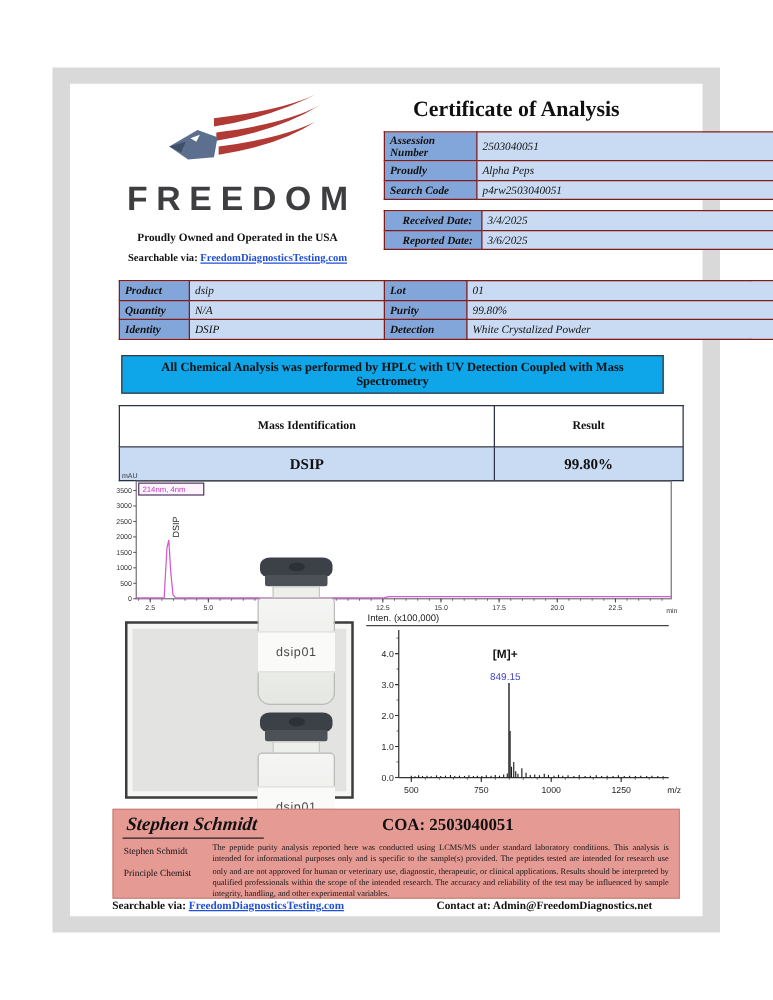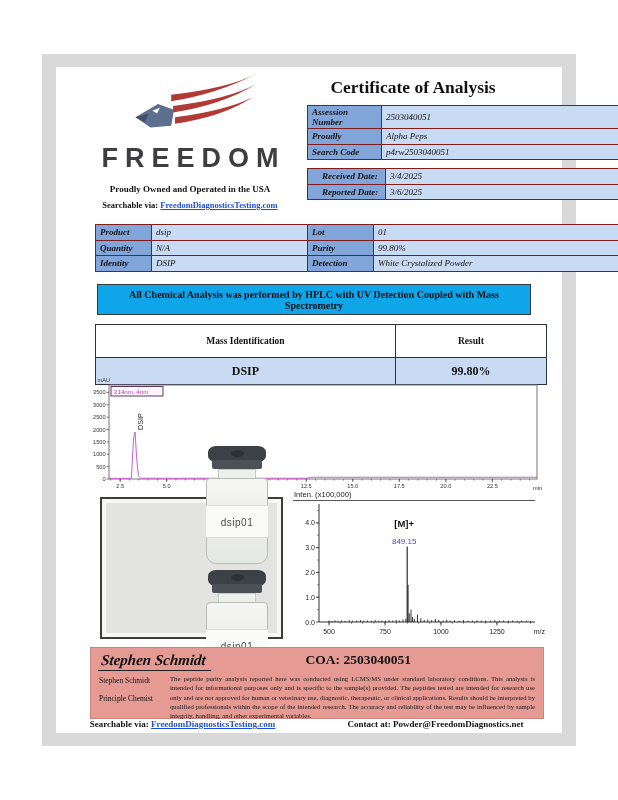--- a/index.html
+++ b/index.html
@@ -416,16 +416,16 @@
       </div>
       <div class="sig-disc">The peptide purity analysis reported here was conducted using LCMS/MS under standard laboratory conditions. This analysis is intended for informational purposes only and is specific to the sample(s) provided. The peptides tested are intended for research use only and are not approved for human or veterinary use, diagnostic, therapeutic, or clinical applications. Results should be interpreted by qualified professionals within the scope of the intended research. The accuracy and reliability of the test may be influenced by sample integrity, handling, and other experimental variables.</div>
     </div>
   </div>
 
   <div class="abs footline">
     <div class="fl">
       <span>Searchable via:</span>
       <a class="doclink">FreedomDiagnosticsTesting.com</a>
     </div>
-    <div class="fl">Contact at: Powder@FreedomDiagnostics.net</div>
+    <div class="fl">Contact at: Admin@FreedomDiagnostics.net</div>
   </div>
 
 </div>
 
 </body></html>

